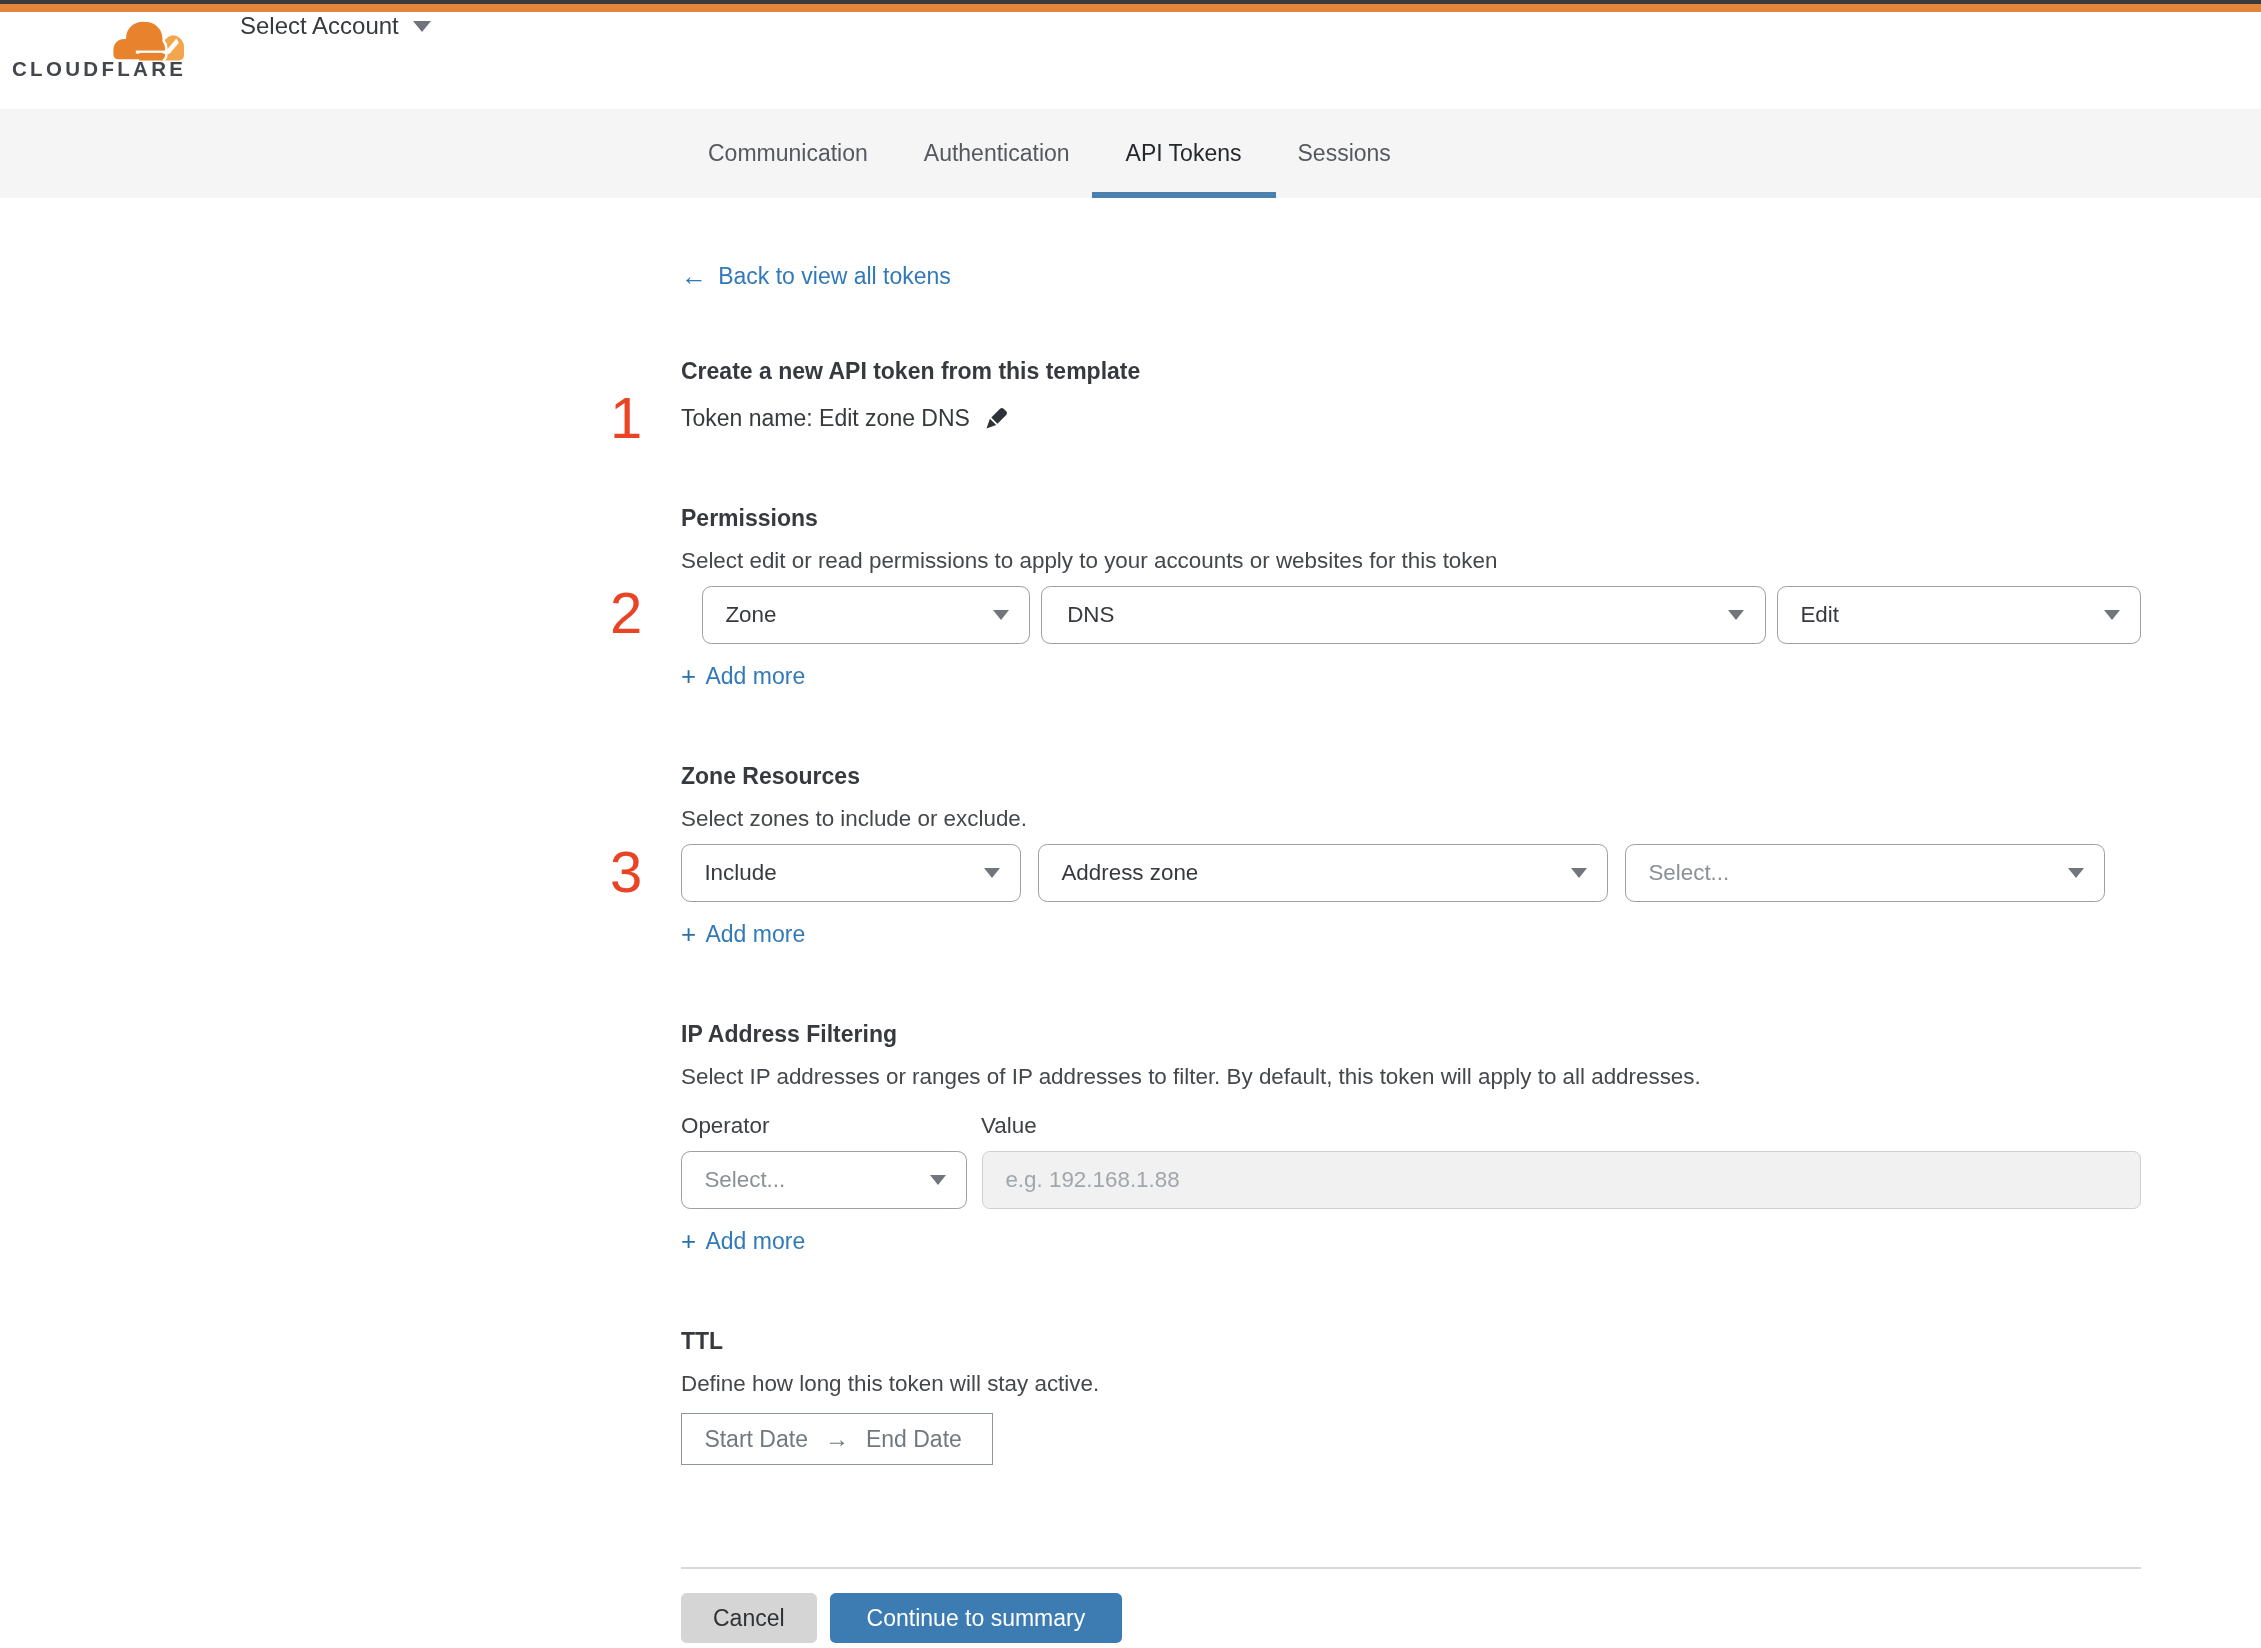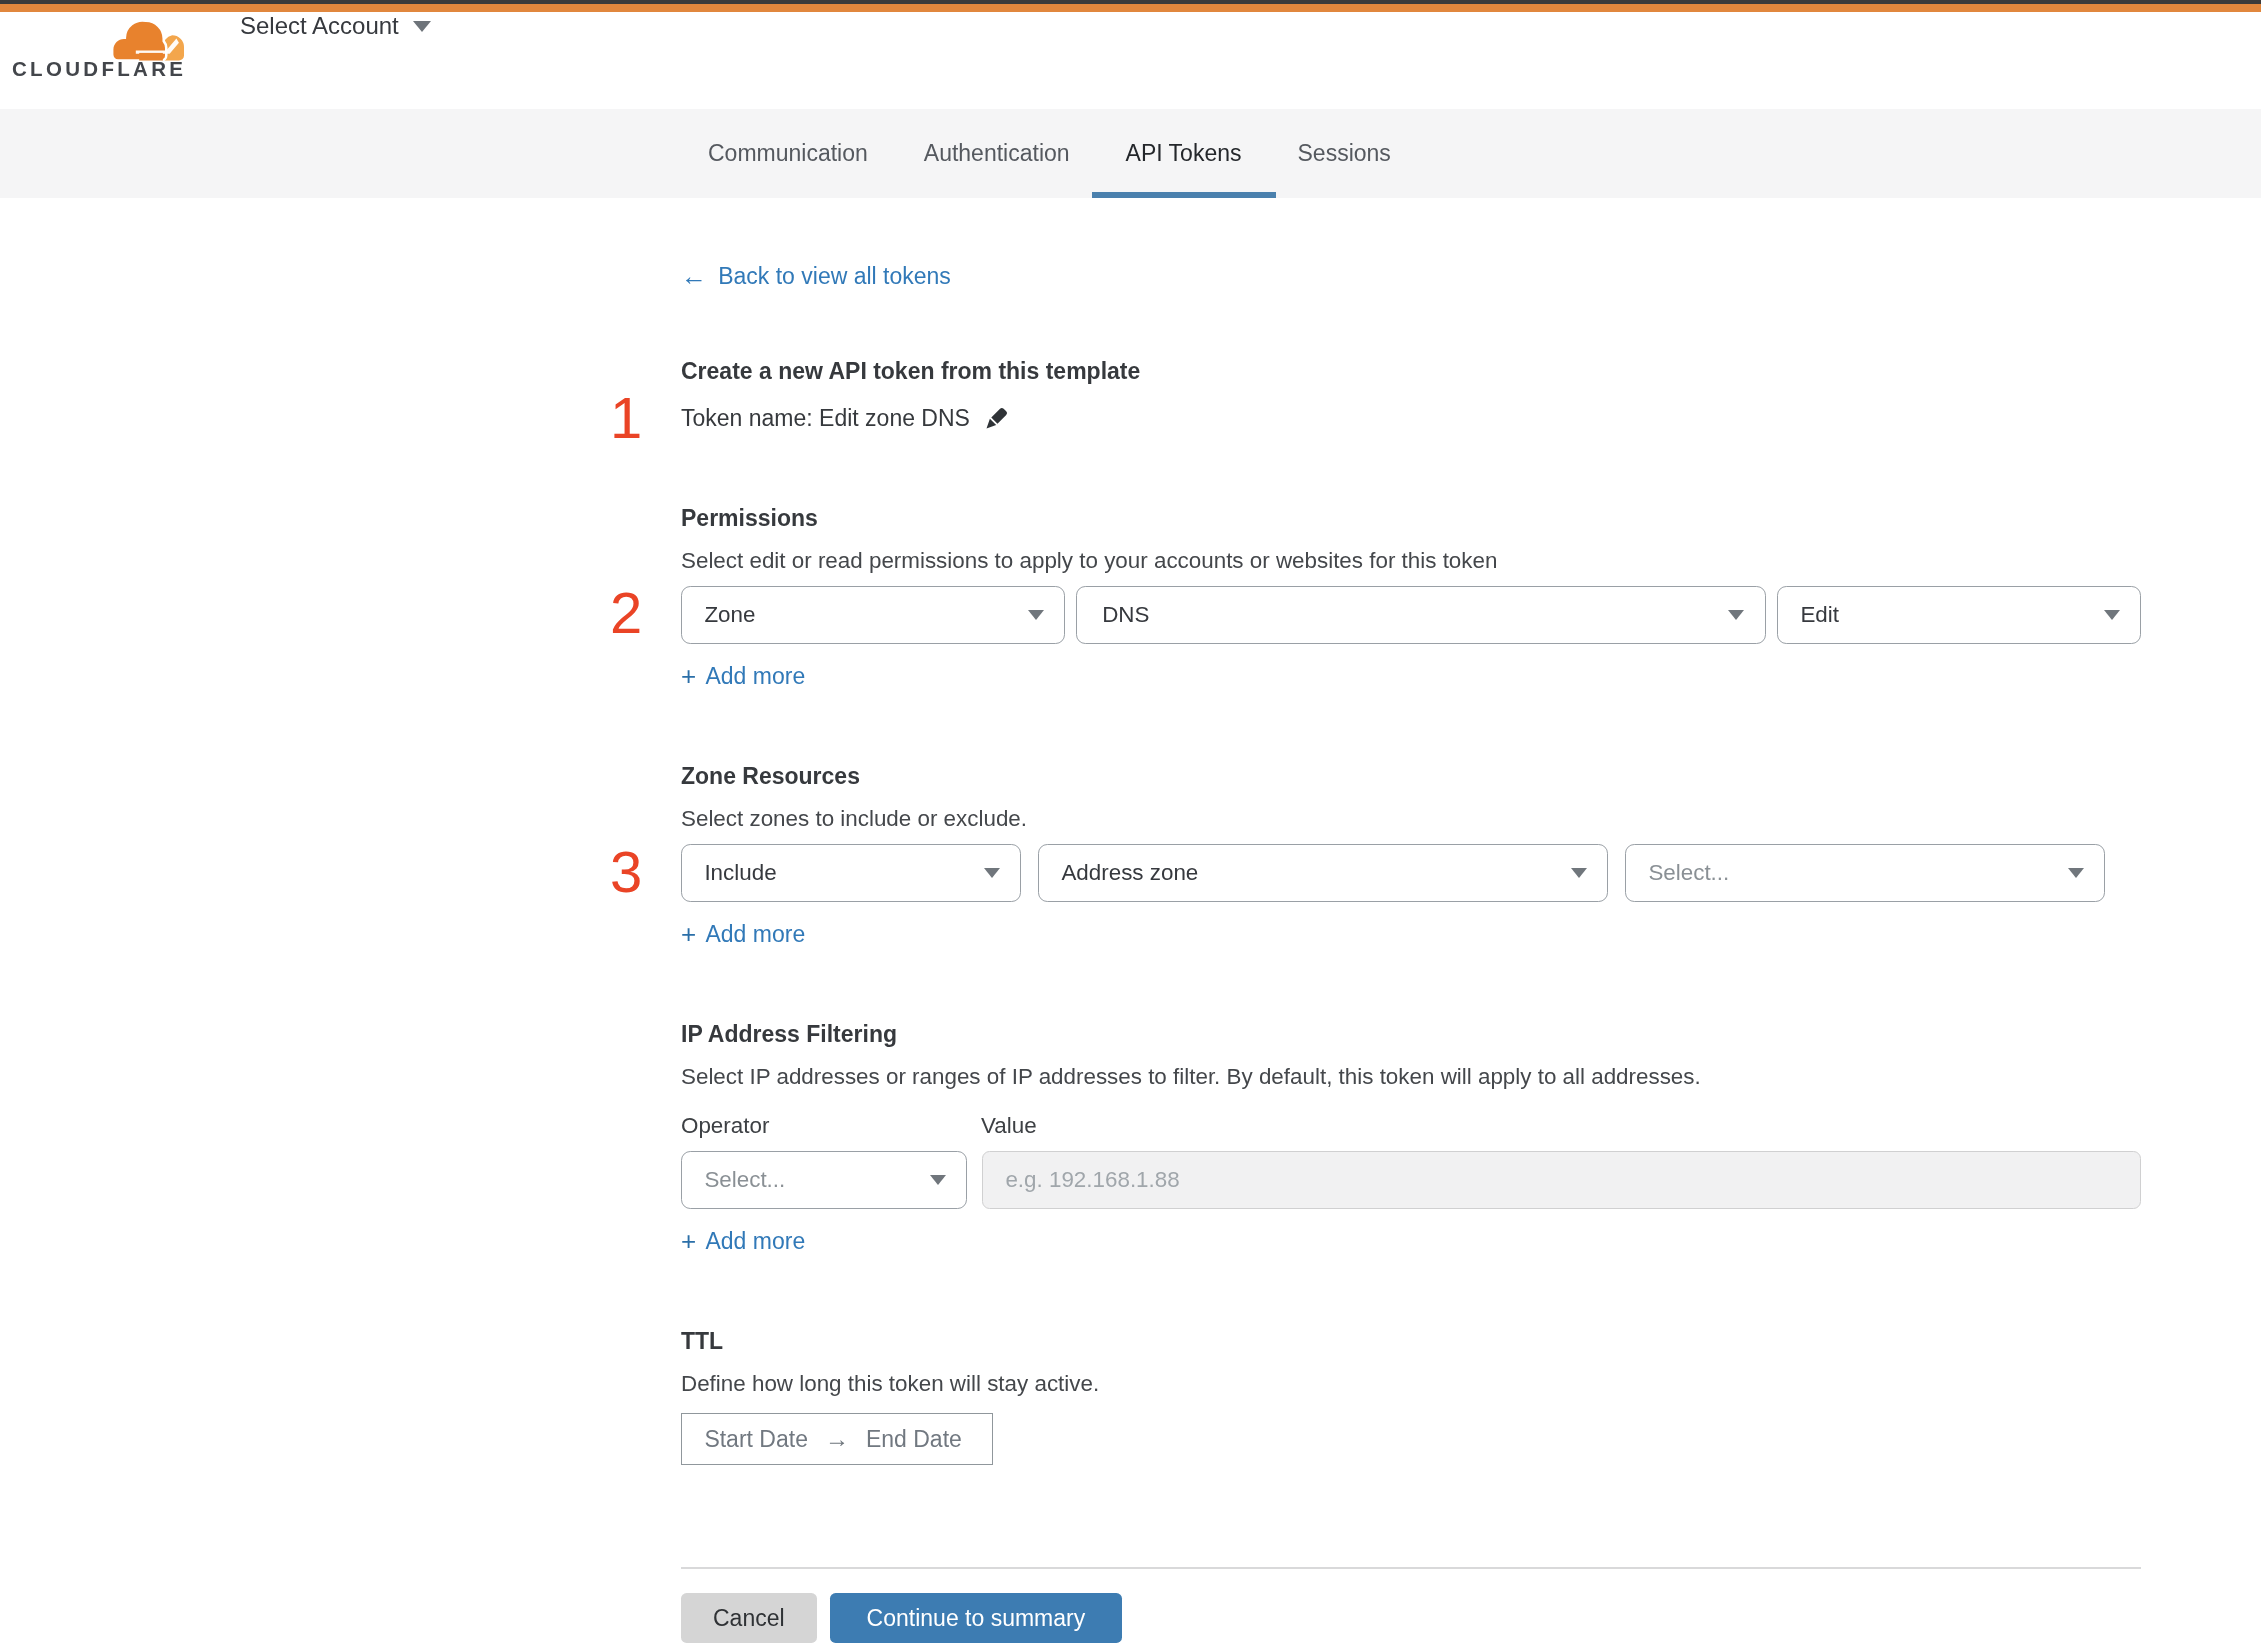--- a/index.html
+++ b/index.html
@@ -107,21 +107,21 @@
     font-size: 22.4px; color: #36393e; cursor: pointer; flex: 0 0 auto;
   }
   .select .caret-sm {
     width: 0; height: 0;
     border-left: 8.4px solid transparent;
     border-right: 8.4px solid transparent;
     border-top: 10.3px solid #70767c;
   }
   .select.placeholder-text { color: #8a9095; }
 
-  .w-scope  { width: 384px; margin-right: 11.2px; }
+  .w-scope  { width: 328px; margin-right: 11.2px; margin-left: 21px; }
   .w-res    { flex: 1 1 auto; margin-right: 11.2px; padding-left: 25px; }
   .w-access { width: 364px; }
 
   .w-mode  { width: 340px; margin-right: 17px; }
   .w-ztype { width: 570px; margin-right: 17px; }
   .w-zsel  { width: 480px; }
 
   .w-oper  { width: 286px; margin-right: 15px; }
   .value-input {
     flex: 1 1 auto; height: 58px;

